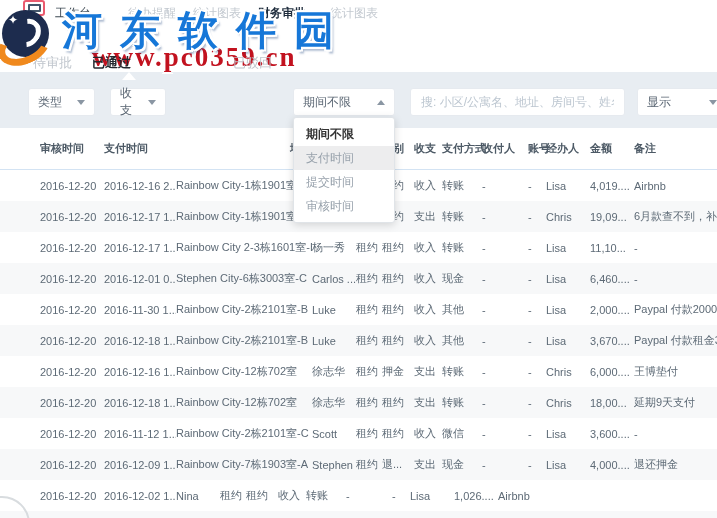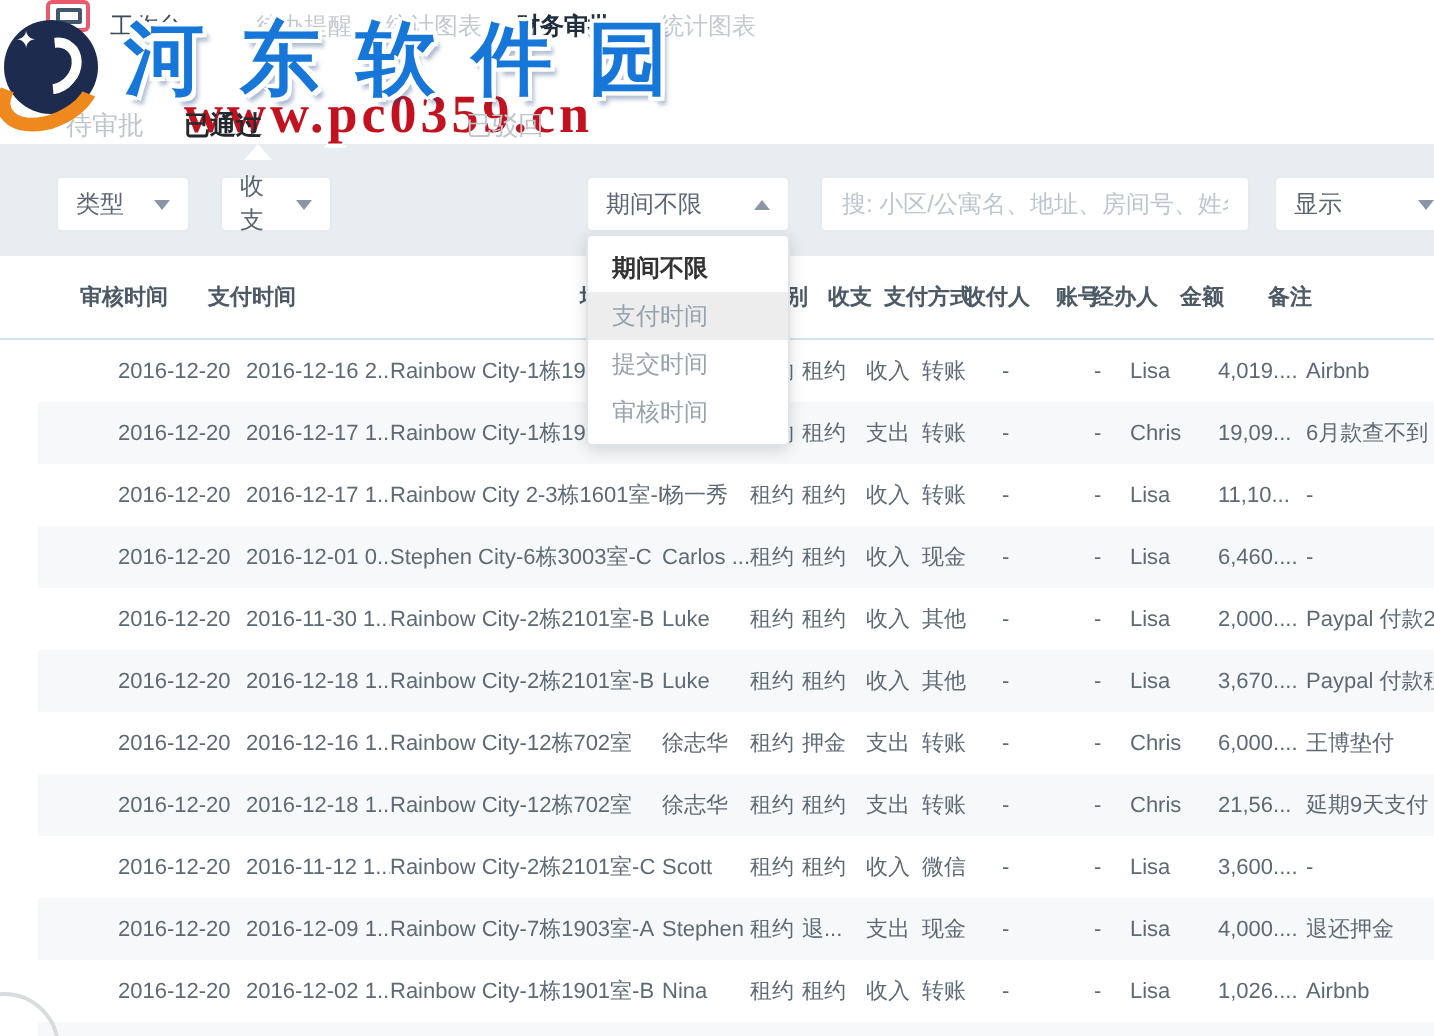--- a/index.html
+++ b/index.html
@@ -49,21 +49,21 @@
   .menu { position:absolute; left:293px; top:117px; width:102px; background:#fff; border:1px solid #e0e4e8;
     border-radius:3px; box-shadow:0 2px 8px rgba(0,0,0,0.15); padding:4px 0; z-index:20; }
   .menu-item { height:24px; line-height:24px; padding-left:12px; font-size:12px; color:#98a2ac; cursor:pointer; white-space:nowrap; }
   .menu-item.selected { color:#333; font-weight:bold; }
   .menu-item.hover { background:#ededee; }
 
   
   .table { position:absolute; left:0; top:128px; width:717px; z-index:2; }
   .thead { display:flex; height:42px; align-items:center; padding-left:40px; border-bottom:1px solid #d3e3f3; background:#fff; }
   .hcell { font-size:11px; font-weight:bold; color:#4d5a66; white-space:nowrap; overflow:visible; flex-shrink:0; }
-  .trow { display:flex; height:31px; align-items:center; padding-left:40px; background:#fff;margin-left:19px; }
+  .trow { display:flex; height:31px; align-items:center; padding-left:40px; background:#fff; }
   .trow.even { background:#f7f8f9; }
   .tcell { font-size:11px; color:#5d6a76; white-space:nowrap; overflow:hidden; flex-shrink:0; }
 
   
   .wm-title { position:absolute; left:62px; top:8px; font-size:40px; font-weight:bold; letter-spacing:18px;
     color:#1677d8; z-index:30; pointer-events:none; line-height:1.1; white-space:nowrap;
     text-shadow:-2px -2px 0 #fff, 2px -2px 0 #fff, -2px 2px 0 #fff, 2px 2px 0 #fff,
                  0 -2px 0 #fff, 0 2px 0 #fff, -2px 0 0 #fff, 2px 0 0 #fff, 3px 4px 2px rgba(20,60,120,0.35); }
   .wm-url { position:absolute; left:92px; top:42px; font-size:27px; font-weight:bold; letter-spacing:2px;
     font-family:"Liberation Serif","DejaVu Serif",serif; color:#c2121f; z-index:25; pointer-events:none; white-space:nowrap;
@@ -251,21 +251,21 @@
           <div class="tcell" style="width: 72px;">2016-12-18 1...</div>
           <div class="tcell" style="width: 136px;">Rainbow City-12栋702室</div>
           <div class="tcell" style="width: 44px;">徐志华</div>
           <div class="tcell" style="width: 26px;">租约</div>
           <div class="tcell" style="width: 32px;">租约</div>
           <div class="tcell" style="width: 28px;">支出</div>
           <div class="tcell" style="width: 40px;">转账</div>
           <div class="tcell" style="width: 46px;">-</div>
           <div class="tcell" style="width: 18px;">-</div>
           <div class="tcell" style="width: 44px;">Chris</div>
-          <div class="tcell" style="width: 44px;">21,56...</div>
+          <div class="tcell" style="width: 44px;">18,00...</div>
           <div class="tcell" style="width: auto; flex: 1 1 0%;">延期9天支付</div>
         </div>
         <div class="trow">
           <div class="tcell" style="width: 64px;">2016-12-20</div>
           <div class="tcell" style="width: 72px;">2016-11-12 1...</div>
           <div class="tcell" style="width: 136px;">Rainbow City-2栋2101室-C</div>
           <div class="tcell" style="width: 44px;">Scott</div>
           <div class="tcell" style="width: 26px;">租约</div>
           <div class="tcell" style="width: 32px;">租约</div>
           <div class="tcell" style="width: 28px;">收入</div>
@@ -287,21 +287,20 @@
           <div class="tcell" style="width: 40px;">现金</div>
           <div class="tcell" style="width: 46px;">-</div>
           <div class="tcell" style="width: 18px;">-</div>
           <div class="tcell" style="width: 44px;">Lisa</div>
           <div class="tcell" style="width: 44px;">4,000....</div>
           <div class="tcell" style="width: auto; flex: 1 1 0%;">退还押金</div>
         </div>
         <div class="trow">
           <div class="tcell" style="width: 64px;">2016-12-20</div>
           <div class="tcell" style="width: 72px;">2016-12-02 1...</div>
-          <div class="tcell" style="width: 136px;">Rainbow City-1栋1901室-B</div>
           <div class="tcell" style="width: 44px;">Nina</div>
           <div class="tcell" style="width: 26px;">租约</div>
           <div class="tcell" style="width: 32px;">租约</div>
           <div class="tcell" style="width: 28px;">收入</div>
           <div class="tcell" style="width: 40px;">转账</div>
           <div class="tcell" style="width: 46px;">-</div>
           <div class="tcell" style="width: 18px;">-</div>
           <div class="tcell" style="width: 44px;">Lisa</div>
           <div class="tcell" style="width: 44px;">1,026....</div>
           <div class="tcell" style="width: auto; flex: 1 1 0%;">Airbnb</div>

